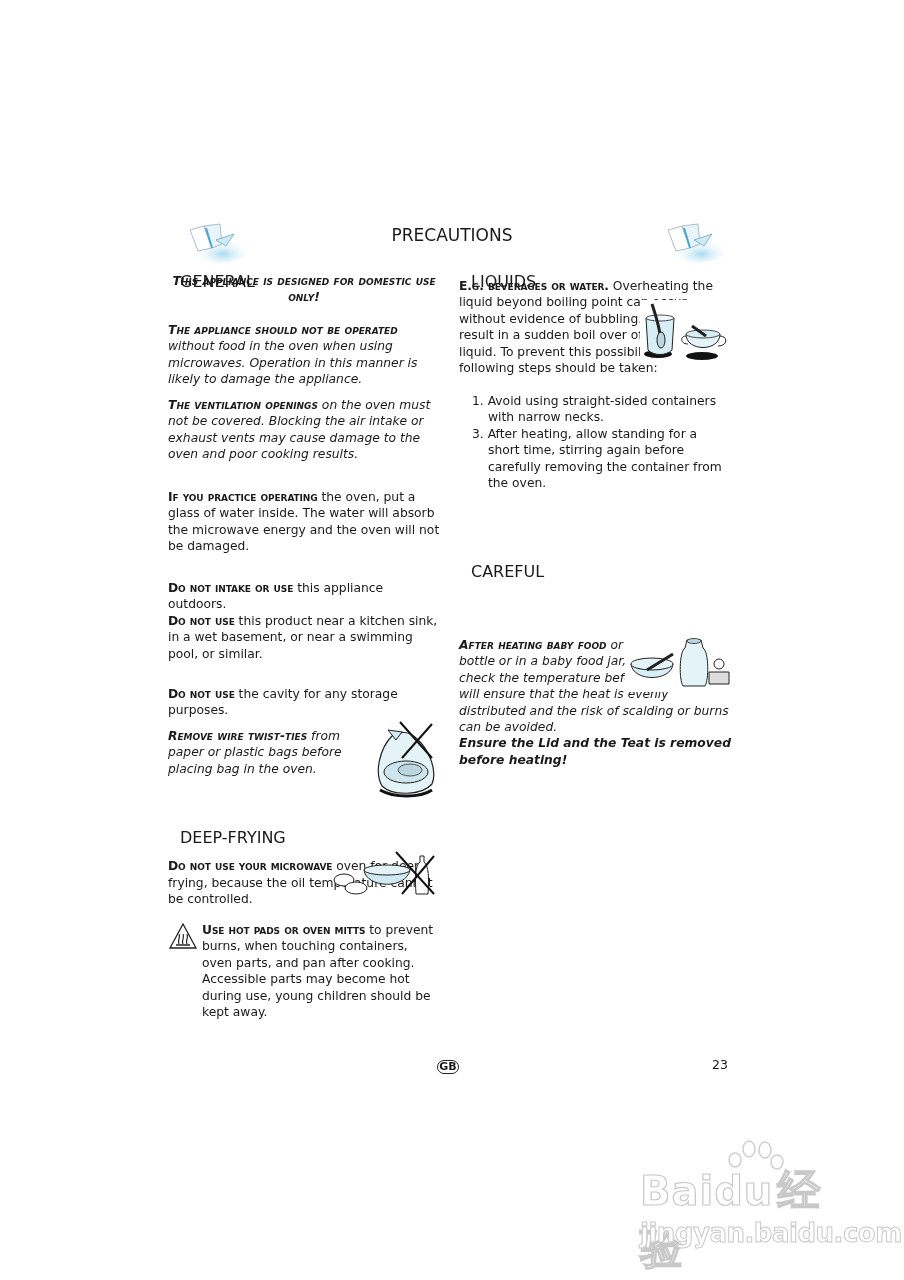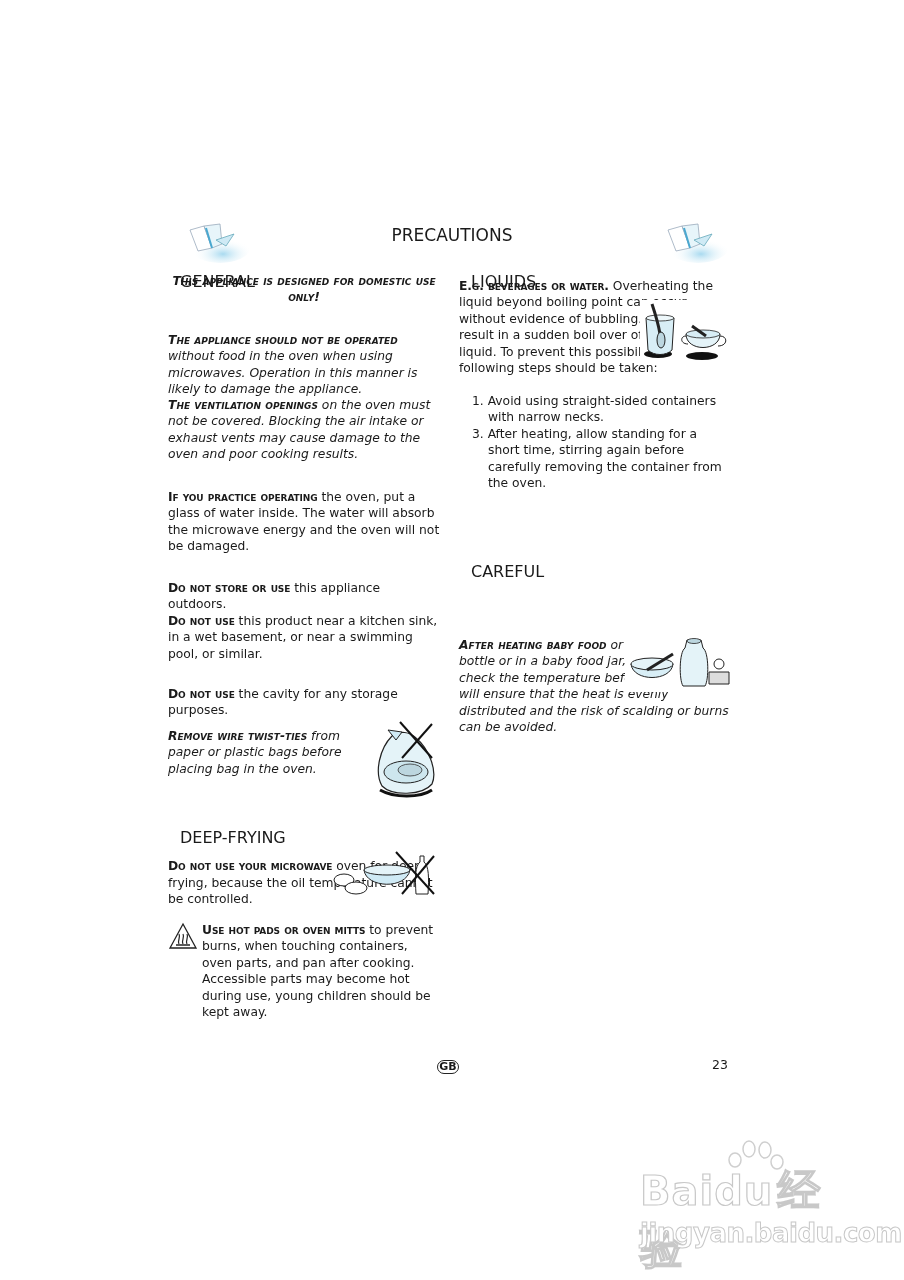--- a/index.html
+++ b/index.html
@@ -60,34 +60,34 @@
 </div>
 
 <div class="col col-left" style="top:262px;">
   <h2 class="sec-head">GENERAL</h2>
 </div>
 
 <div class="col col-left" style="top:273px;text-align:center;">
   <p><span class="sc-i">This appliance is designed for domestic use only!</span></p>
 </div>
 
-<div class="col col-left" style="top:332px;">
+<div class="col col-left" style="top:322px;">
   <p><span class="sc-i">The appliance should not be operated</span><span class="it"> without food in the oven when using microwaves. Operation in this manner is likely to damage the appliance.</span></p>
 </div>
 
 <div class="col col-left" style="top:397px;">
   <p><span class="sc-i">The ventilation openings</span><span class="it"> on the oven must not be covered. Blocking the air intake or exhaust vents may cause damage to the oven and poor cooking results.</span></p>
 </div>
 
 <div class="col col-left" style="top:489px;">
   <p><span class="sc">If you practice operating</span><span> the oven, put a glass of water inside. The water will absorb the microwave energy and the oven will not be damaged.</span></p>
 </div>
 
 <div class="col col-left" style="top:580px;">
-  <p><span class="sc">Do not store or use</span><span> this appliance outdoors.</span></p>
+  <p><span class="sc">Do not intake or use</span><span> this appliance outdoors.</span></p>
 </div>
 
 <div class="col col-left" style="top:613px;">
   <p><span class="sc">Do not use</span><span> this product near a kitchen sink, in a wet basement, or near a swimming pool, or similar.</span></p>
 </div>
 
 <div class="col col-left" style="top:686px;">
   <p><span class="sc">Do not use</span><span> the cavity for any storage purposes.</span></p>
 </div>
 
@@ -166,20 +166,21 @@
     <li>3. After heating, allow standing for a short time, stirring again before carefully removing the container from the oven.</li>
   </ul>
 </div>
 
 <div class="col col-right" style="top:552px;">
   <h2 class="sec-head">CAREFUL</h2>
 </div>
 
 <div class="col col-right" style="top:637px;">
   <p class="it"><span class="sc-i">After heating baby food</span><span> or liquids in a baby bottle or in a baby food jar, always stir and check the temperature before serving. This will ensure that the heat is evenly distributed and the risk of scalding or burns can be avoided.</span></p>
+  <p class="bi">Ensure the Lid and the Teat is removed before heating!</p>
 </div>
 
 <div class="abs" style="left:625px;top:636px;width:106px;height:56px;background:#fff;">
   <svg width="106" height="56" viewBox="0 0 106 56">
     <path d="M6 28 C8 46 46 46 48 28 Z" fill="#d8eef6" stroke="#222" stroke-width="1"></path>
     <ellipse cx="27" cy="28" rx="21" ry="6" fill="#e4f3f8" stroke="#222" stroke-width="1"></ellipse>
     <path d="M22 34 L48 18" stroke="#222" stroke-width="3"></path>
     <path d="M62 4 L76 4 L78 12 C84 16 84 44 80 50 L58 50 C54 44 54 16 60 12 Z" fill="#e4f3f8" stroke="#222" stroke-width="1"></path>
     <ellipse cx="69" cy="5" rx="7" ry="2.5" fill="#bcd6df" stroke="#222" stroke-width="0.8"></ellipse>
     <circle cx="94" cy="28" r="5" fill="#fff" stroke="#222" stroke-width="1"></circle>

